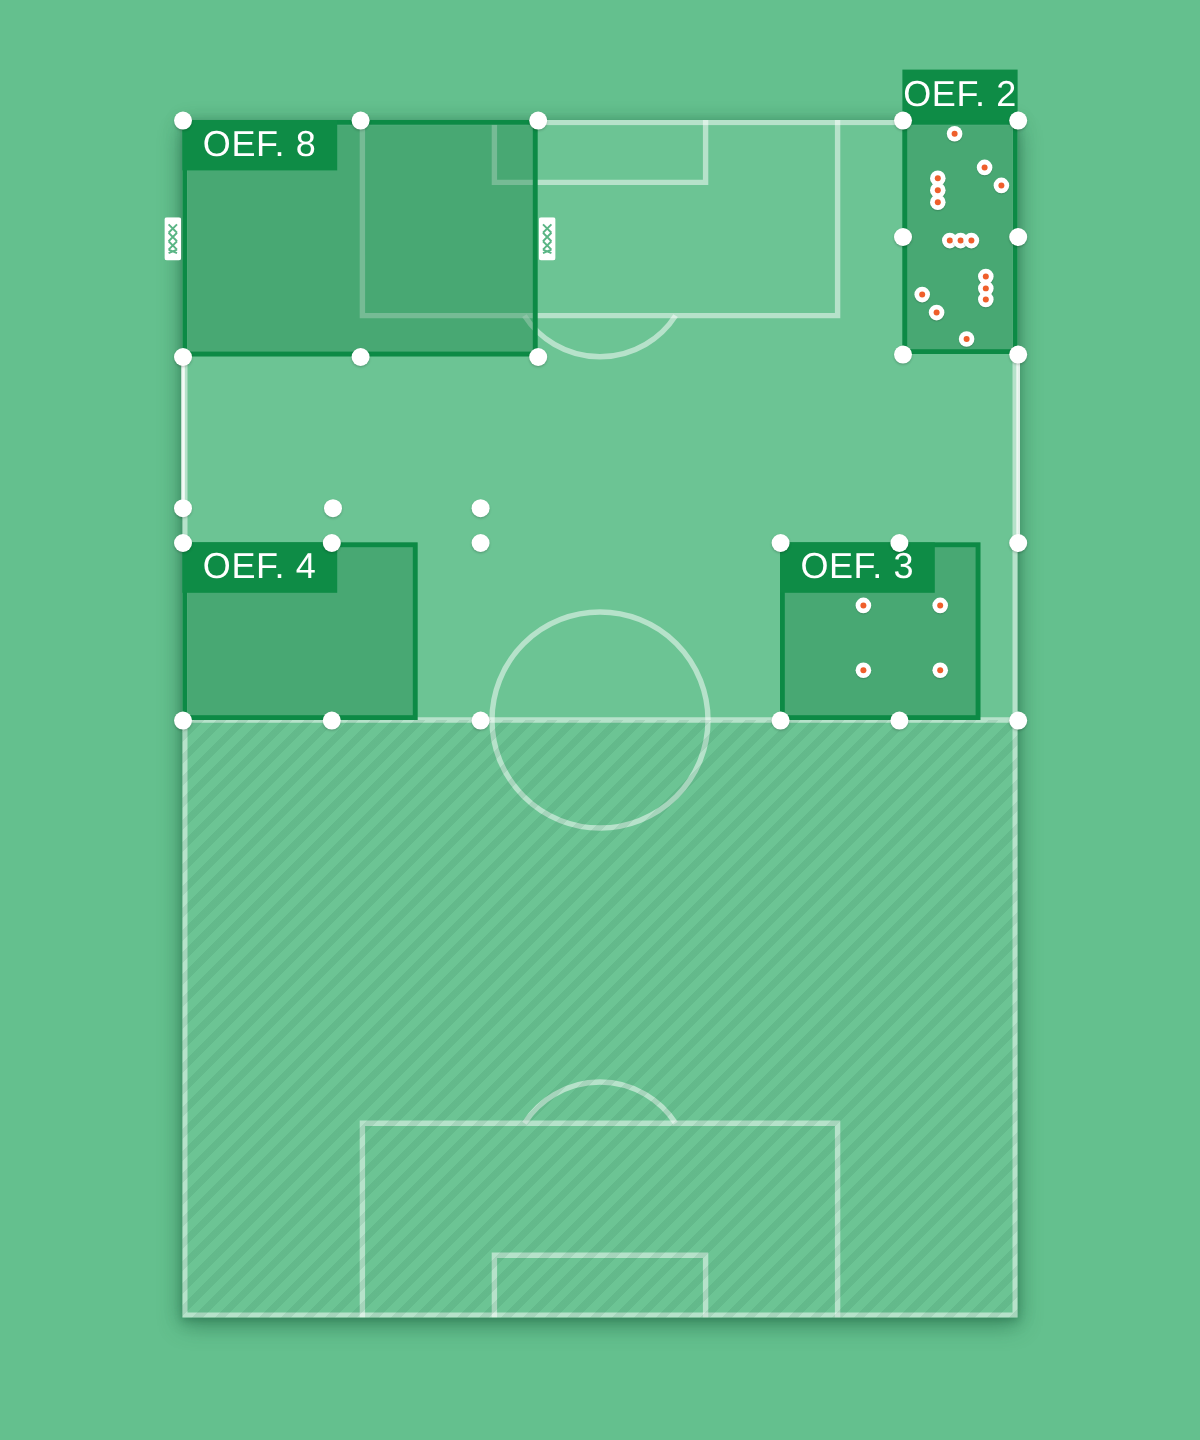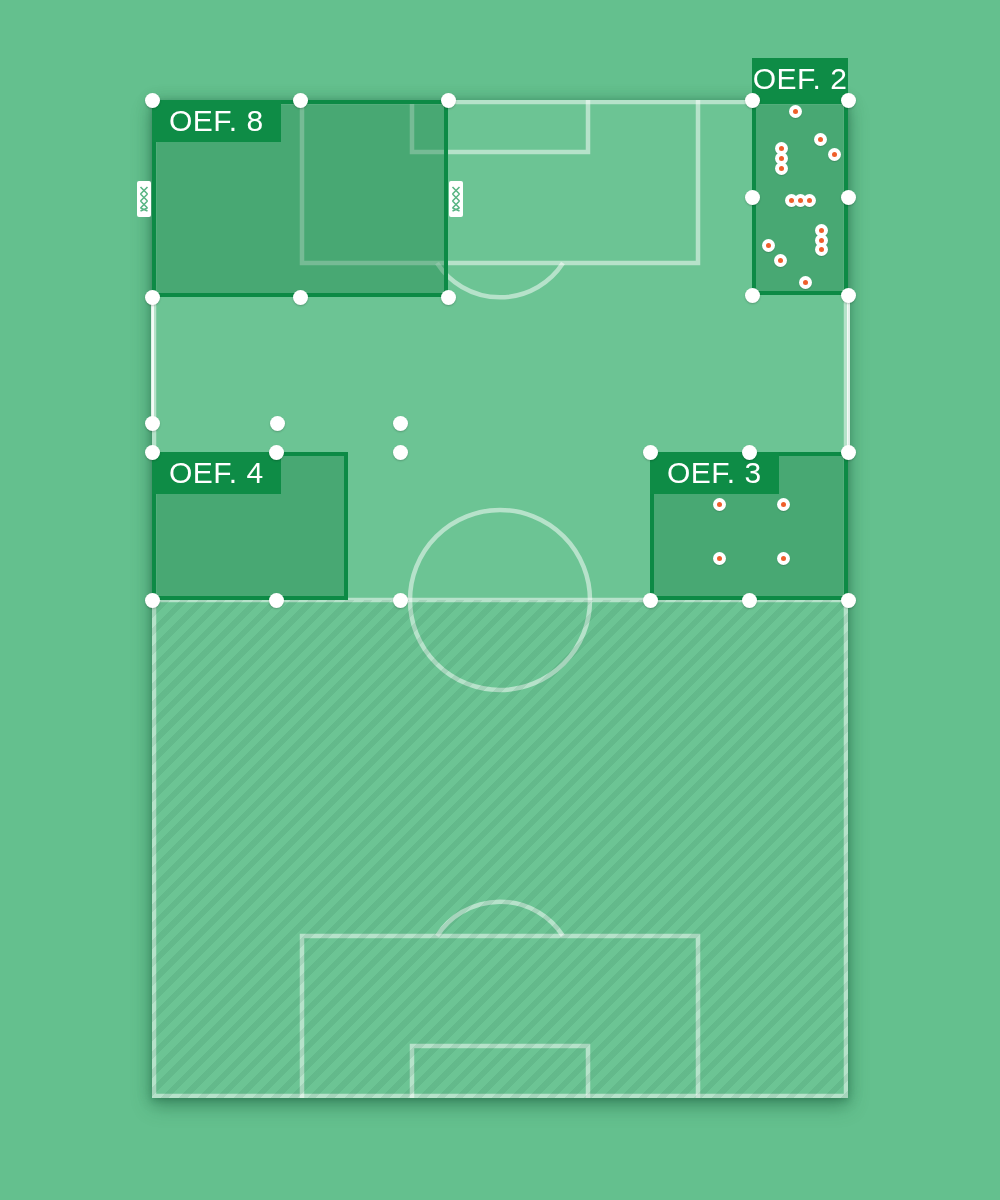--- a/index.html
+++ b/index.html
@@ -163,21 +163,21 @@
         <div class="cone" style="left: 42.5px; top: 171.5px;">
           <div class="cone-dot"></div>
         </div>
         <div class="handle" style="left: -11.5px; top: -11.5px;"></div>
         <div class="handle" style="left: 84.5px; top: -11.5px;"></div>
         <div class="handle" style="left: -11.5px; top: 86px;"></div>
         <div class="handle" style="left: 84.5px; top: 86px;"></div>
         <div class="handle" style="left: -11.5px; top: 183.5px;"></div>
         <div class="handle" style="left: 84.5px; top: 183.5px;"></div>
       </div>
-      <div class="zone" style="left: 650px; top: 452px; width: 198px; height: 148px;">
+      <div class="zone" style="left: 650px; top: 452px; width: 167px; height: 148px;">
         <div class="zone-label inside">OEF. 3</div>
         <div class="cone" style="left: 58.5px; top: 41.5px;">
           <div class="cone-dot"></div>
         </div>
         <div class="cone" style="left: 122.5px; top: 41.5px;">
           <div class="cone-dot"></div>
         </div>
         <div class="cone" style="left: 58.5px; top: 95.5px;">
           <div class="cone-dot"></div>
         </div>

